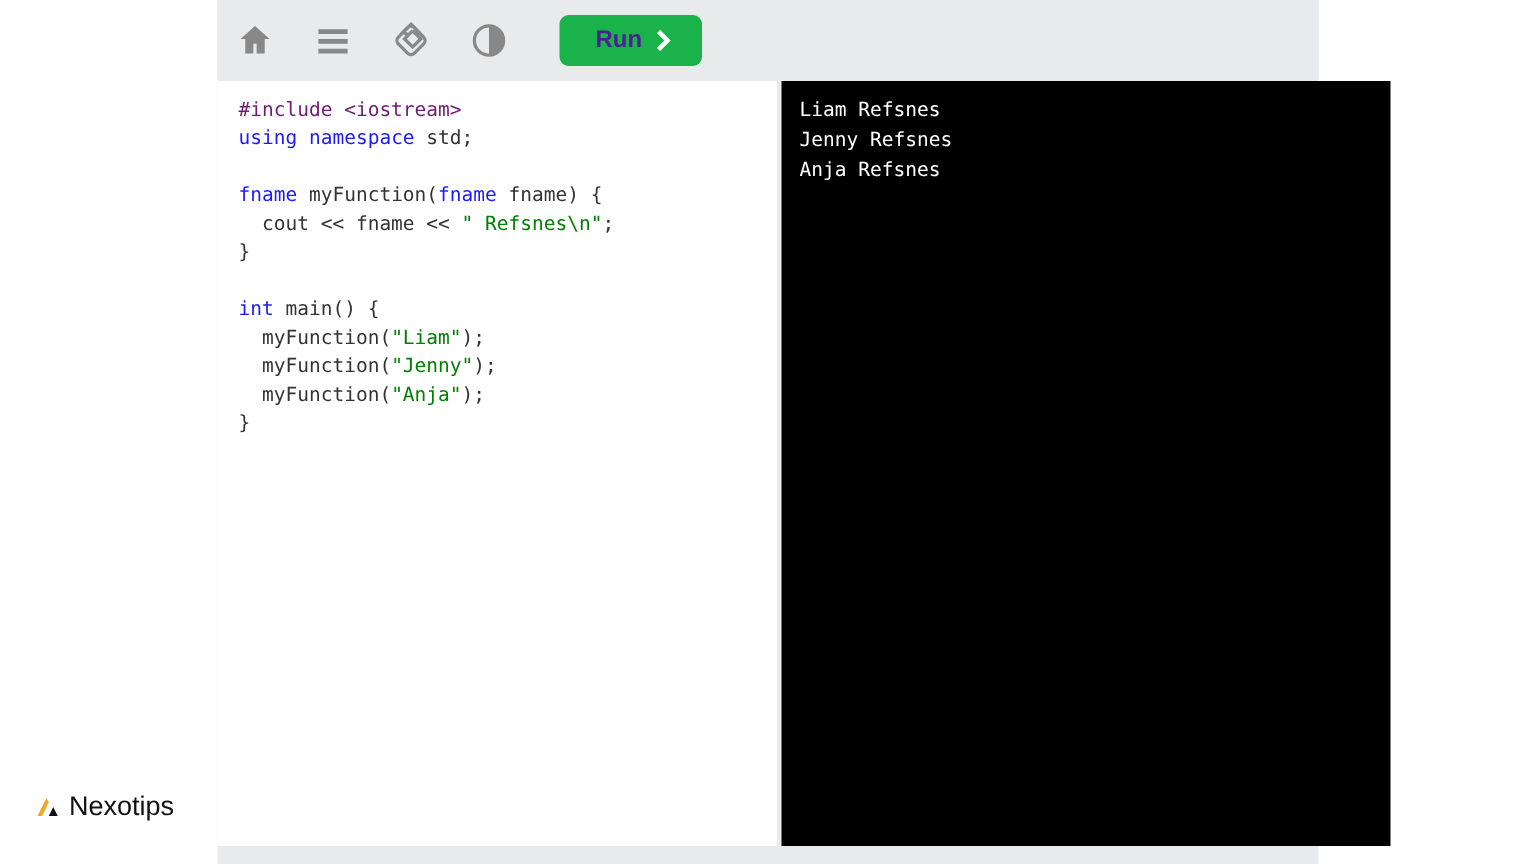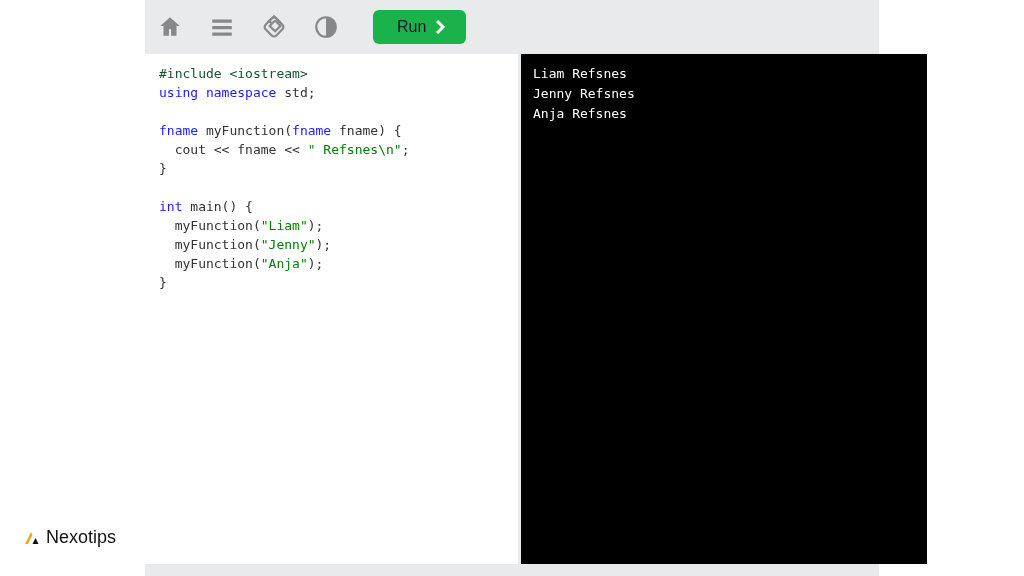--- a/index.html
+++ b/index.html
@@ -38,27 +38,27 @@
       display: flex;
       align-items: center;
       justify-content: center;
       cursor: pointer;
       width: 30px;
       height: 30px;
     }
     .icon-btn svg { width: 26px; height: 26px; fill: #888; }
     .run-btn {
       background: #19b24b;
-      color: #0f172a;
+      color: #4c1d95;
       border: none;
       border-radius: 6px;
       height: 34px;
       padding: 0 20px 0 24px;
       font-size: 16px;
-      font-weight: 400;
+      font-weight: 700;
       display: flex;
       align-items: center;
       gap: 10px;
       cursor: pointer;
       margin-left: 10px;
     }
     .run-btn svg { width: 10px; height: 14px; fill: #fff; }
     .editor-pane {
       position: absolute;
       top: 54px;
@@ -102,21 +102,21 @@
       gap: 6px;
       font-size: 18px;
       font-weight: 400;
       color: #111;
     }
     .logo-mark {
       width: 18px;
       height: 18px;
     }
     .kw { color: #1a1aff; }
-    .pp { color: #14532d; }
+    .pp { color: #701a75; }
     .str { color: #008000; }
     .code-line { white-space: pre; }
   </style>
 </head>
 <body>
 
 <div class="page-bg"></div>
 <div class="whitespace-left"></div>
 <div class="whitespace-right"></div>
 

